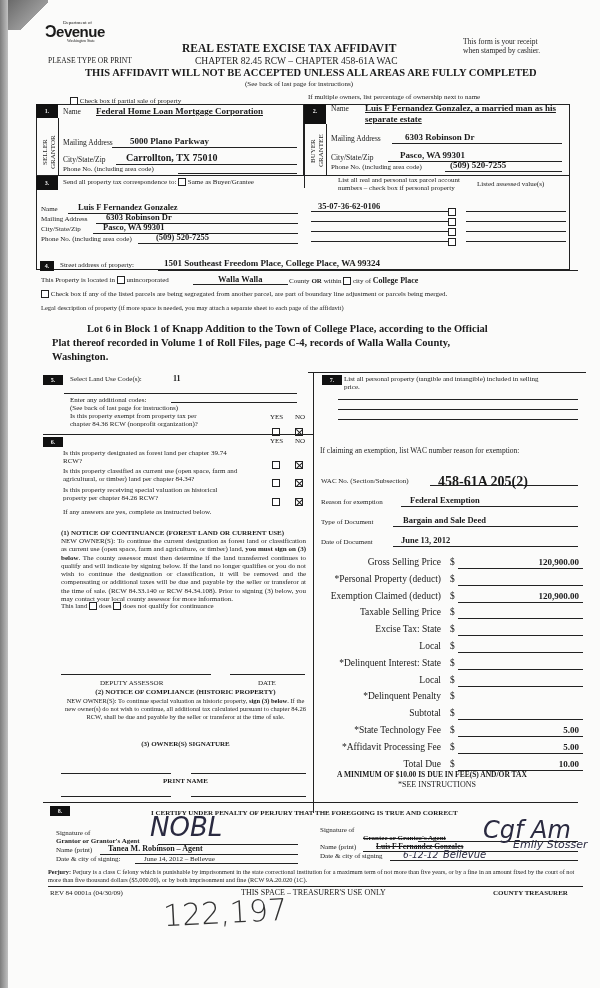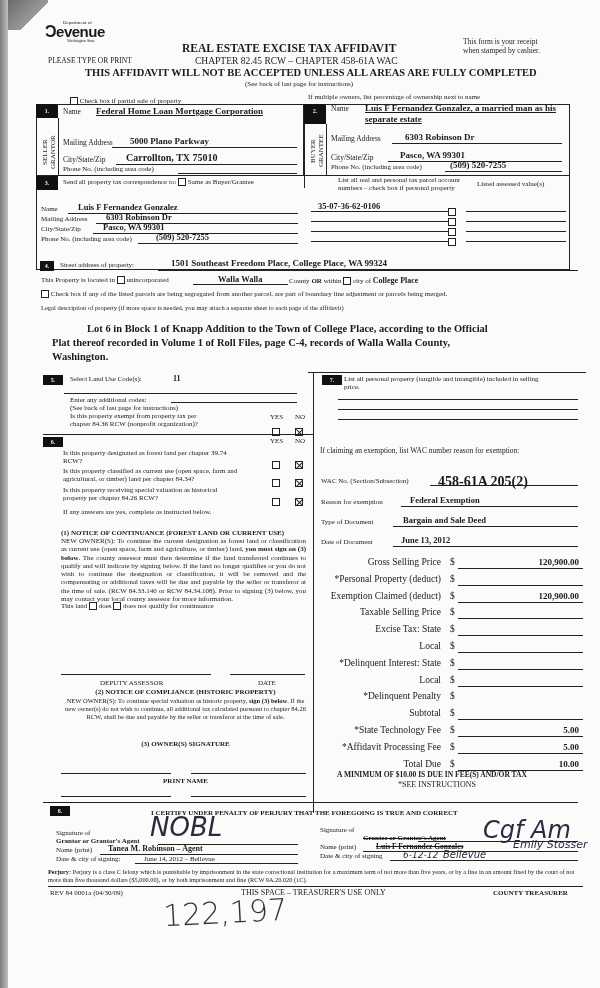--- a/index.html
+++ b/index.html
@@ -135,21 +135,21 @@
         <div class="ln" style="left:303px;top:241px;width:145px;"></div>
         <div class="val" style="left:310px;top:231px;font-size:8.5px;"></div>
         <div class="abs" style="left:440px;top:232px;"><span class="cb"></span></div>
         <div class="ln" style="left:458px;top:241px;width:100px;"></div>
       </div>
     </div>
 
   <div class="sec" style="left:32px;top:261px;width:14px;height:10px;line-height:10px;">4.</div>
   <div class="abs t7" style="left:52px;top:261px;">Street address of property:</div>
   <div class="ln" style="left:150px;top:270px;width:420px;"></div>
-  <div class="val" style="left:163px;top:258px;">1501 Southeast Freedom Place, College Place, WA  99324</div>
+  <div class="val" style="left:156px;top:258px;">1501 Southeast Freedom Place, College Place, WA  99324</div>
 
   <div class="abs t7" style="left:33px;top:276px;">
     <span>This Property is located in</span>
     <span class="cb"></span>
     <span>unincorporated</span>
   </div>
   <div class="ln" style="left:185px;top:284px;width:95px;"></div>
   <div class="val" style="left:210px;top:274px;font-size:8.5px;">Walla Walla</div>
   <div class="abs t7" style="left:281px;top:276px;">
     <span>County</span> <b>OR</b>

